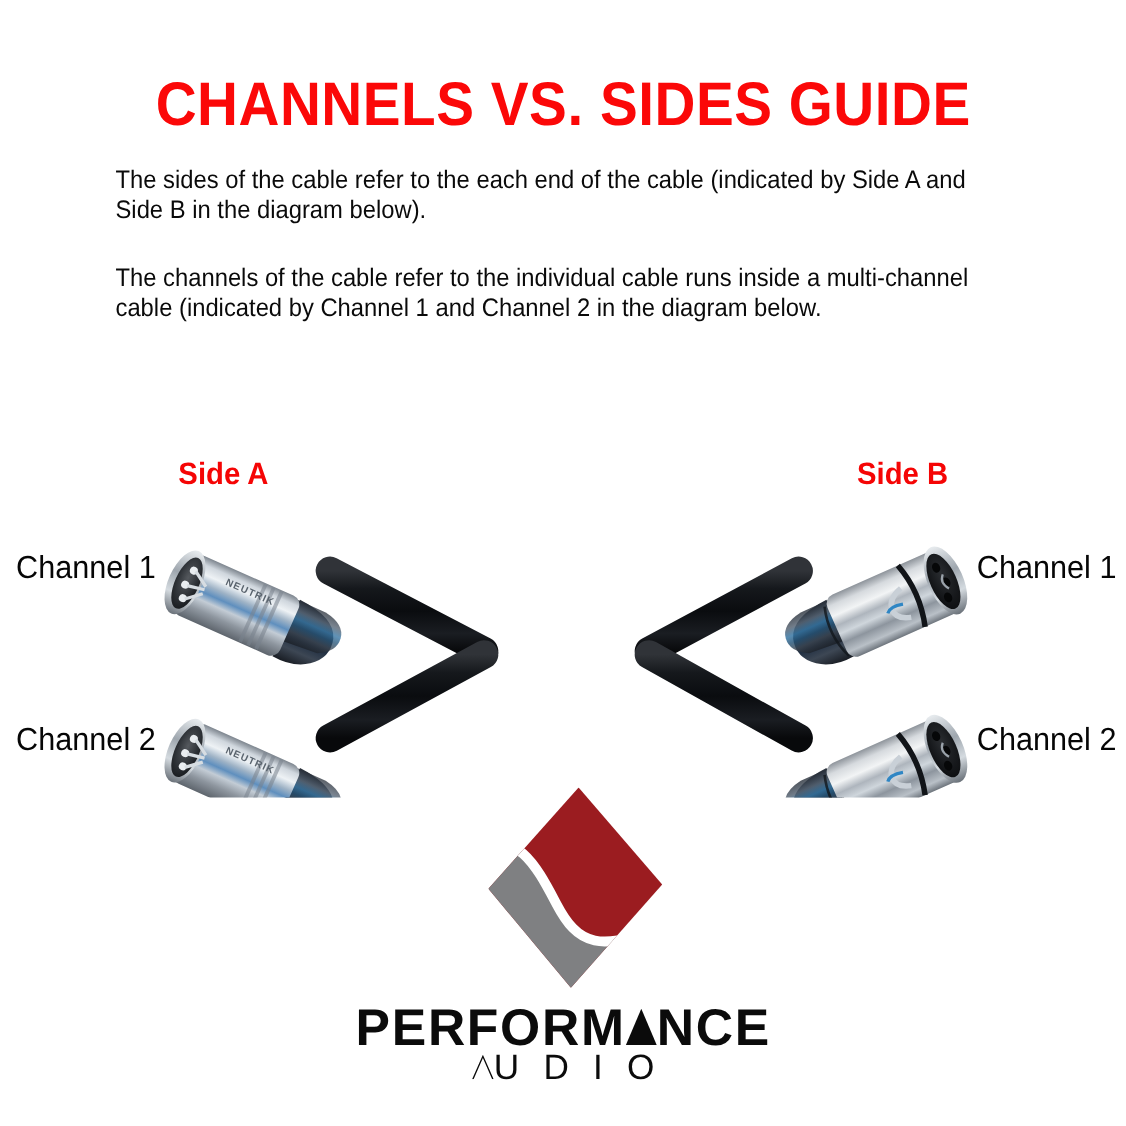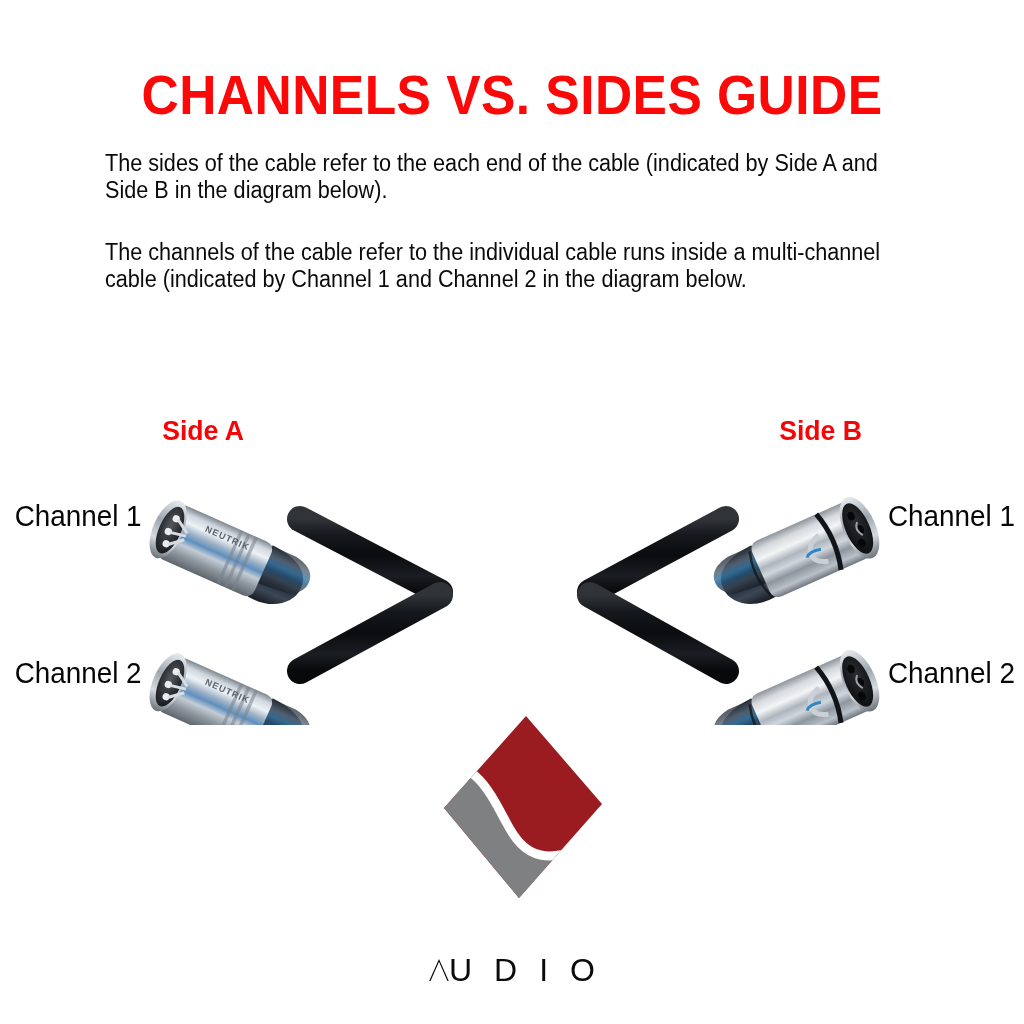--- a/index.html
+++ b/index.html
@@ -344,18 +344,21 @@
         <polygon points="86,4 162,92 79,186 4,96"></polygon>
       </clipPath>
     </defs>
     <g clip-path="url(#diamondClip)">
       <rect x="0" y="0" width="165" height="190" fill="#9b1c20"></rect>
       <path d="M -10 190 L -10 58 C 30 38 48 74 66 108 C 84 142 104 158 175 120 L 175 190 Z" fill="#7f8082"></path>
       <path d="M -10 60 C 30 40 48 76 66 110 C 84 144 104 160 175 122" stroke="#ffffff" stroke-width="9" fill="none"></path>
     </g>
   </svg>
 
+  <div class="logo-word" id="logo-performance">
+    <span>PERFORM</span><span class="tri-a"></span><span>NCE</span>
+  </div>
 
   <div class="logo-word" id="logo-audio">
     <span class="tri-a-thin"></span><span>UDIO</span>
   </div>
 
 </div>
 
 </body></html>

